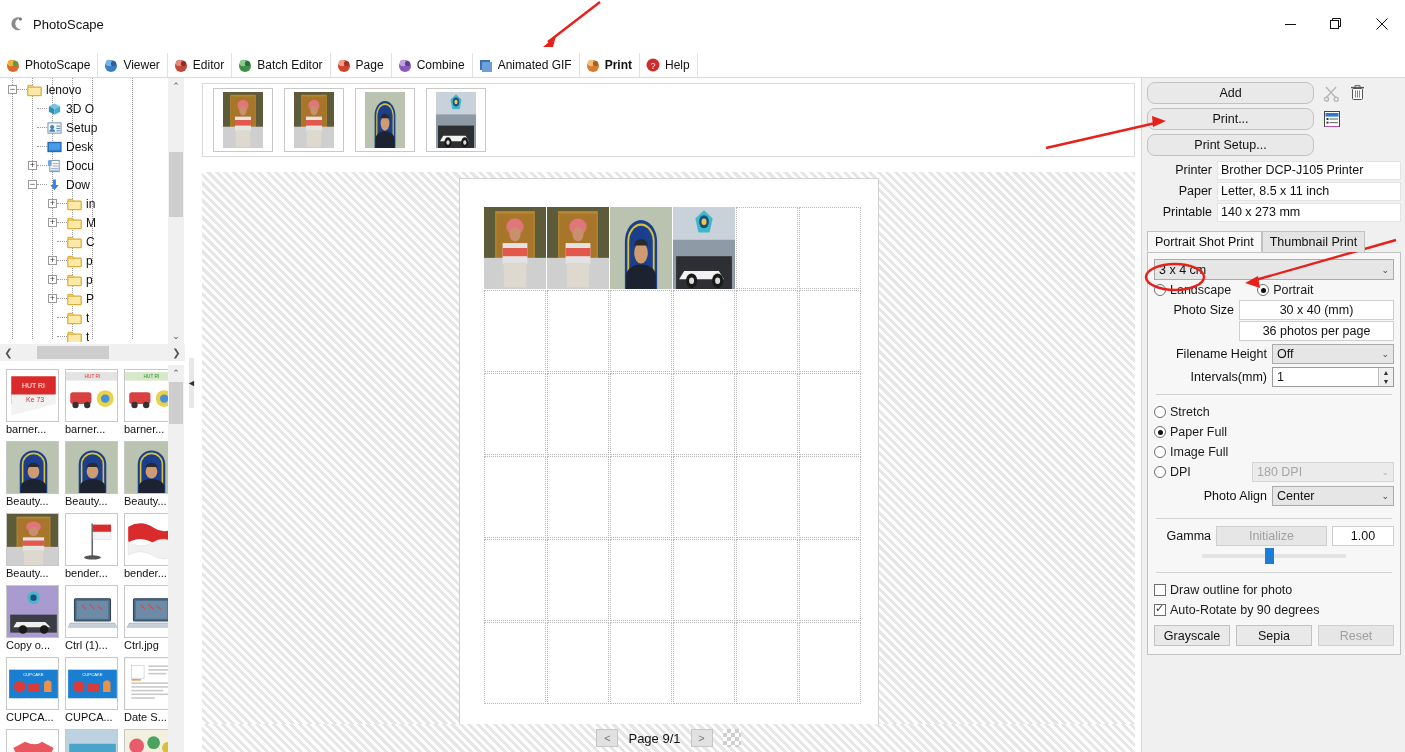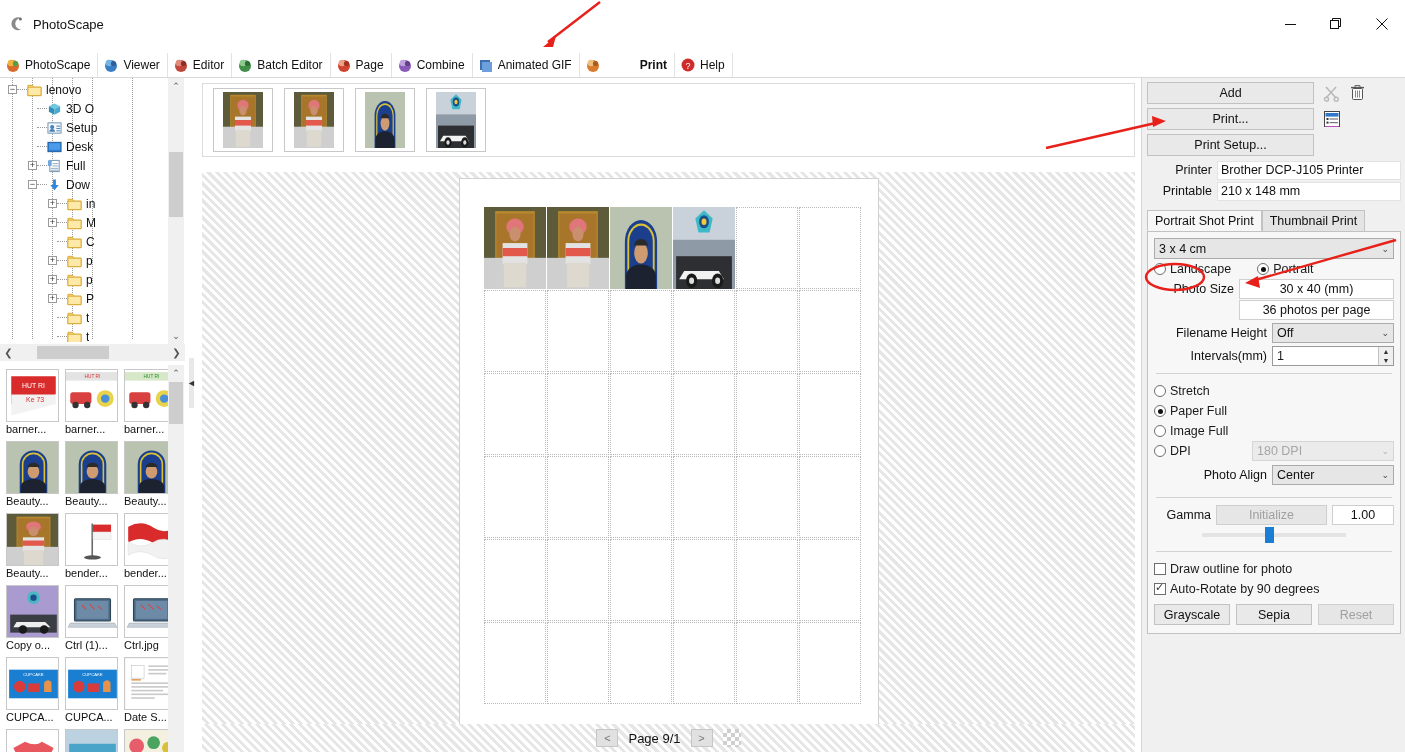--- a/index.html
+++ b/index.html
@@ -33,21 +33,21 @@
     position:absolute; left:0; top:53px; width:1405px; height:25px;
     background:#ffffff; display:flex; align-items:center;
     border-bottom:1px solid #d9d9d9;
   }
   .menu-item {
     display:flex; align-items:center; height:24px; padding:0 7px 0 5px;
     font-size:12px; color:#111; position:relative; cursor:default;
     border-right:1px solid #e2e2e2;
   }
   .menu-item .mi-ico { width:16px; height:16px; margin-right:4px; flex:0 0 16px; }
-  .menu-item.active { font-weight:bold;gap:35px; }
+  .menu-item.active { font-weight:bold; }
 
   
   .leftcol {
     position:absolute; left:0; top:78px; width:185px; height:646px;
     background:#ffffff;
   }
   .tree-pane {
     position:absolute; left:0; top:0; width:185px; height:264px;
     background:#ffffff; overflow:hidden;
   }
@@ -160,21 +160,21 @@
     background:#f0f0f0; border-left:1px solid #d6d6d6;
   }
   .rp-inner { position:absolute; left:5px; top:4px; width:217px; }
   .btn {
     background:#e9e9e9; border:1px solid #c2c2c2; height:22px;
     display:flex; align-items:center; justify-content:center;
     font-size:12.5px; color:#111; cursor:default;
   }
   .btn.dis { color:#a0a0a0; background:#e6e6e6; border-color:#cfcfcf; }
   .row-btn { display:flex; align-items:center; margin-bottom:4px; }
-  .row-btn .btn { flex:1; }
+  .row-btn .btn { flex:1;border-radius:8px; }
   .sideicons { display:flex; align-items:center; gap:9px; margin-left:9px; }
 
   .field-row { display:flex; align-items:center; height:20px; margin-bottom:1px; }
   .field-label { font-size:12.5px; color:#111; text-align:right; padding-right:5px; }
   .field-val {
     flex:1; height:19px; background:#ffffff; border:1px solid #e3e3e3;
     font-size:12.5px; color:#111; line-height:17px; padding-left:3px;
     white-space:nowrap; overflow:hidden;
   }
 
@@ -406,21 +406,21 @@
             <svg class="tv-icon" viewBox="0 0 16 14">
               <rect x="3" y="1" width="10" height="12" fill="#fff" stroke="#6c90ad"></rect>
               <rect x="1" y="1" width="4" height="6" fill="#6fa8dc"></rect>
               <g fill="#8aa8c4">
                 <rect x="6" y="4" width="6" height="1"></rect>
                 <rect x="6" y="6.5" width="6" height="1"></rect>
                 <rect x="4" y="9" width="8" height="1"></rect>
                 <rect x="4" y="11" width="8" height="1"></rect>
               </g>
             </svg>
-            <span class="tv-label">Full</span>
+            <span class="tv-label">Docu</span>
           </div>
           <div class="tree-row">
             <span style="width:28px;flex:0 0 28px;"></span>
             <span class="expander">−</span>
             <span class="twdots"></span>
             <svg class="tv-icon" viewBox="0 0 16 14">
               <path d="M6.5 1 h3 v6 h3 L8 12.5 L3.5 7 h3z" fill="#2f86e0"></path>
             </svg>
             <span class="tv-label">Dow</span>
           </div>
@@ -922,22 +922,26 @@
       <div class="row-btn">
         <div class="btn" style="flex:0 0 167px;">Print Setup...</div>
       </div>
 
       <div id="info-fields">
           <div class="field-row">
             <span class="field-label" style="width:70px;">Printer</span>
             <span class="field-val">Brother DCP-J105 Printer</span>
           </div>
           <div class="field-row">
+            <span class="field-label" style="width:70px;">Paper</span>
+            <span class="field-val">Letter, 8.5 x 11 inch</span>
+          </div>
+          <div class="field-row">
             <span class="field-label" style="width:70px;">Printable</span>
-            <span class="field-val">210 x 148 mm</span>
+            <span class="field-val">140 x 273 mm</span>
           </div>
         </div>
 
       <div class="tabs">
         <div class="tab active">Portrait Shot Print</div>
         <div class="tab">Thumbnail Print</div>
       </div>
 
       <div class="tabbody">
 

